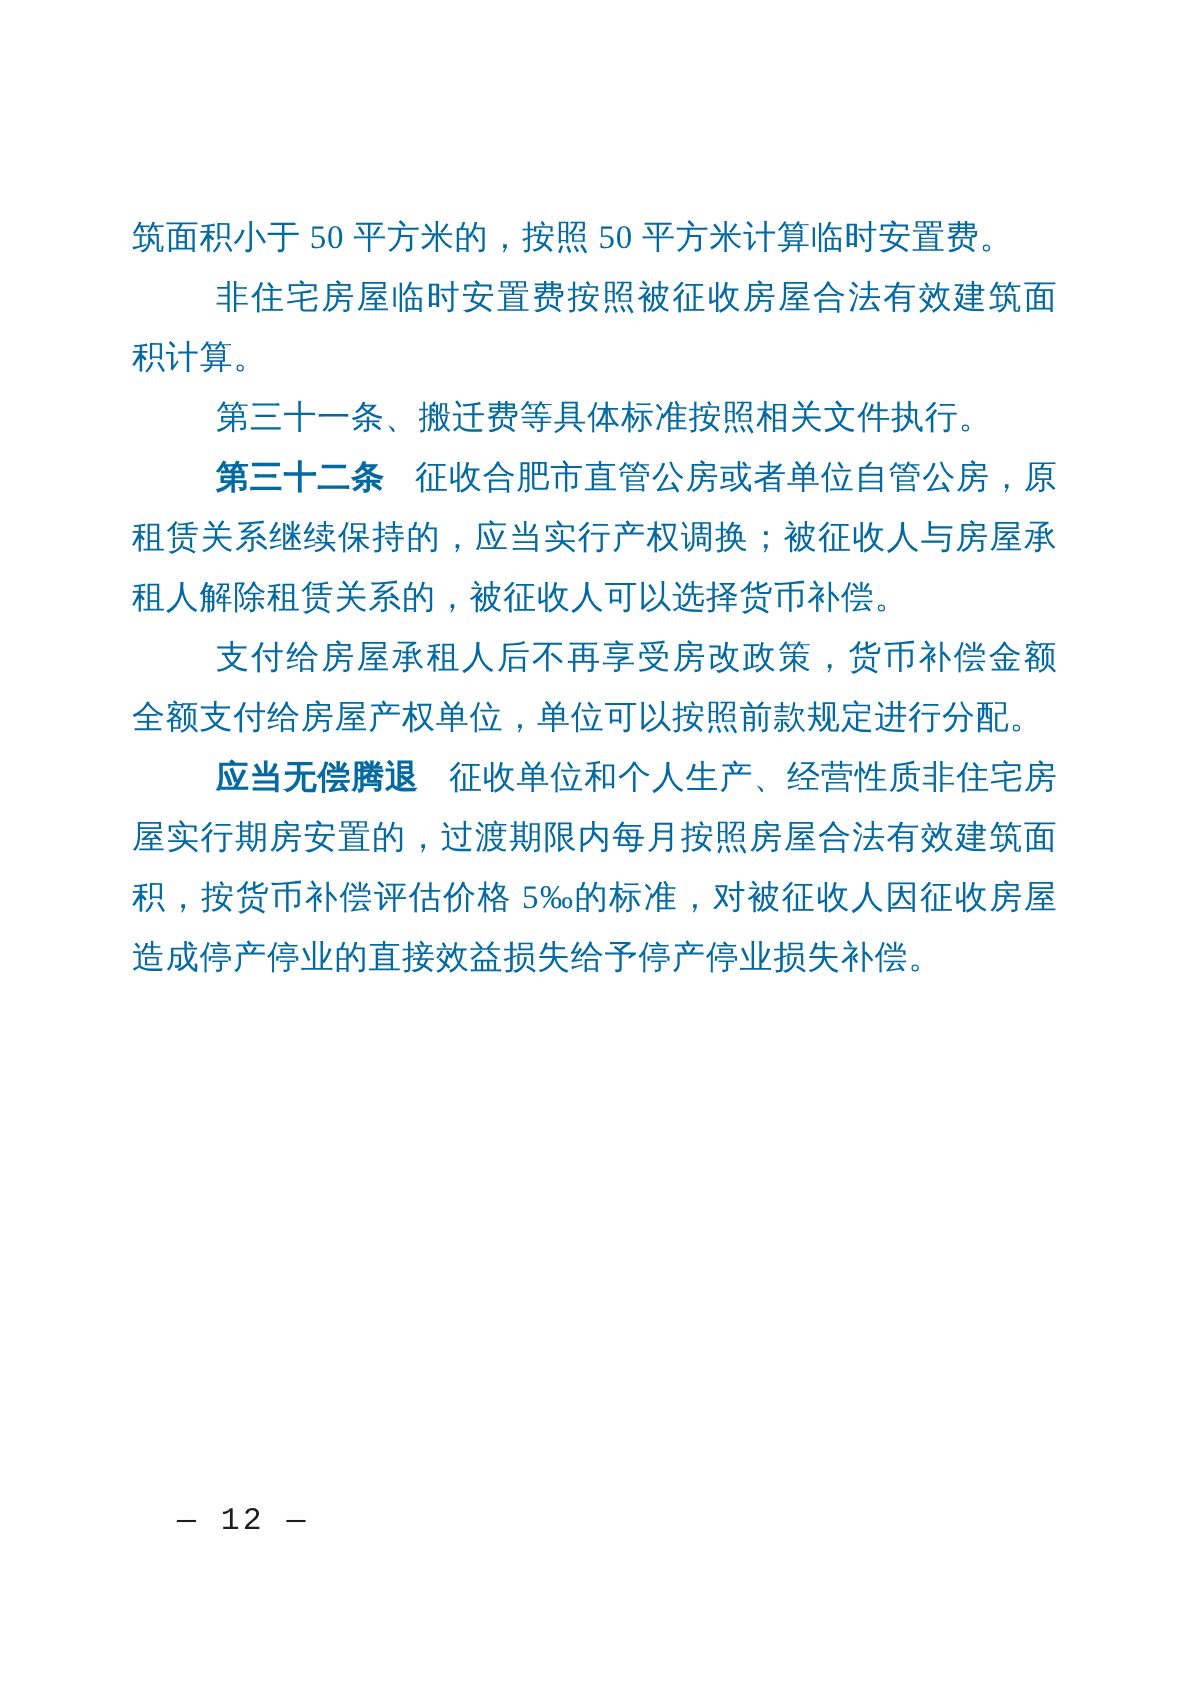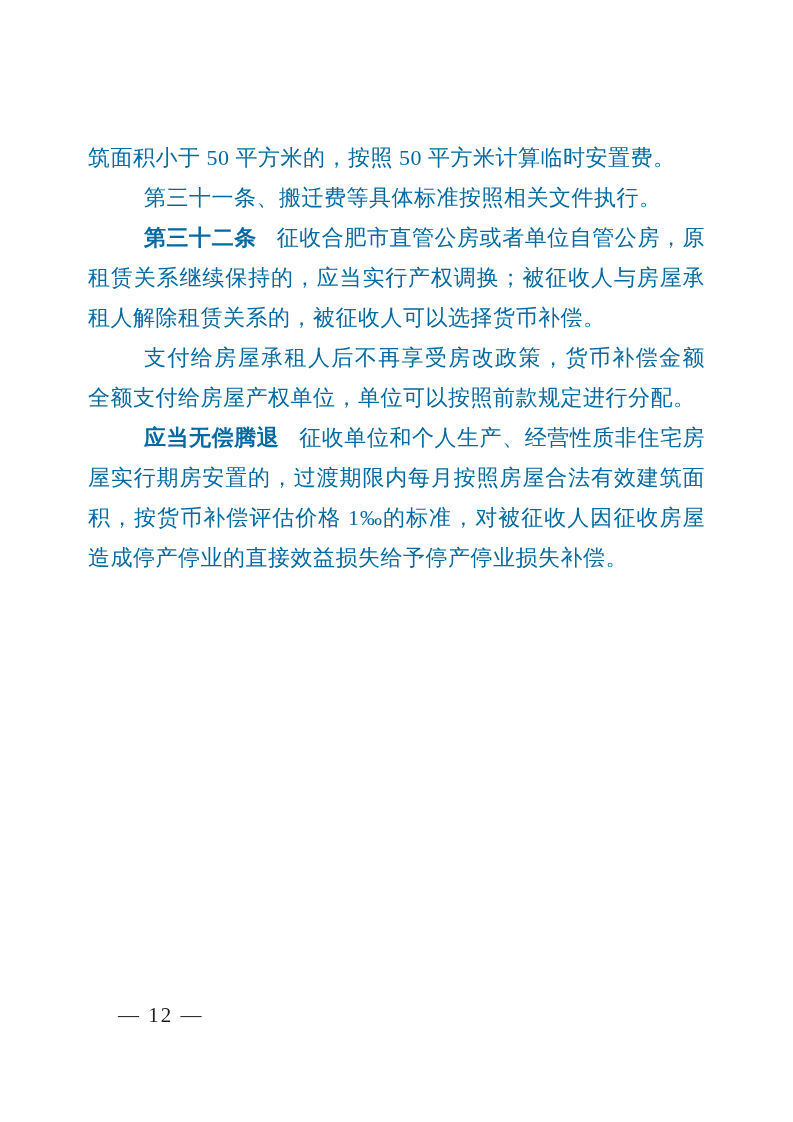--- a/index.html
+++ b/index.html
@@ -36,54 +36,57 @@
   }
   .article-no {
     font-family: "Liberation Sans", "DejaVu Sans", sans-serif;
     font-weight: 700;
     margin-right: 20px;
   }
   .footer {
     position: absolute;
     left: 118px;
     top: 1000px;
-    font-family: Liberation Serif, serif;
+    font-family: Liberation Mono, monospace;
     font-size: 21px;
     line-height: 30px;
     color: #1d1d1d;
     letter-spacing: 2px;
   }
 </style>
 </head>
 <body>
 
 <div class="sheet">
 
   <div class="content">
 
     <p class="para">
       <span>筑面积小于 50 平方米的，按照 50 平方米计算临时安置费。</span>
     </p>
 
+    <p class="para indent">
+      <span>非住宅房屋临时安置费按照被征收房屋合法有效建筑面积计算。</span>
+    </p>
 
     <p class="para indent">
       <span>第三十一条、搬迁费等具体标准按照相关文件执行。</span>
     </p>
 
     <p class="para indent">
       <span class="article-no">第三十二条</span><span>征收合肥市直管公房或者单位自管公房，原租赁关系继续保持的，应当实行产权调换；被征收人与房屋承租人解除租赁关系的，被征收人可以选择货币补偿。</span>
     </p>
 
 
     <p class="para indent">
       <span>支付给房屋承租人后不再享受房改政策，货币补偿金额全额支付给房屋产权单位，单位可以按照前款规定进行分配。</span>
     </p>
 
     <p class="para indent">
-      <span class="article-no">应当无偿腾退</span><span>征收单位和个人生产、经营性质非住宅房屋实行期房安置的，过渡期限内每月按照房屋合法有效建筑面积，按货币补偿评估价格 1‰的标准，对被征收人因征收房屋造成停产停业的直接效益损失给予停产停业损失补偿。</span>
+      <span class="article-no">应当无偿腾退</span><span>征收单位和个人生产、经营性质非住宅房屋实行期房安置的，过渡期限内每月按照房屋合法有效建筑面积，按货币补偿评估价格 5‰的标准，对被征收人因征收房屋造成停产停业的直接效益损失给予停产停业损失补偿。</span>
     </p>
 
 
   </div>
 
   <div class="footer">— 12 —</div>
 
 </div>
 
 </body></html>

